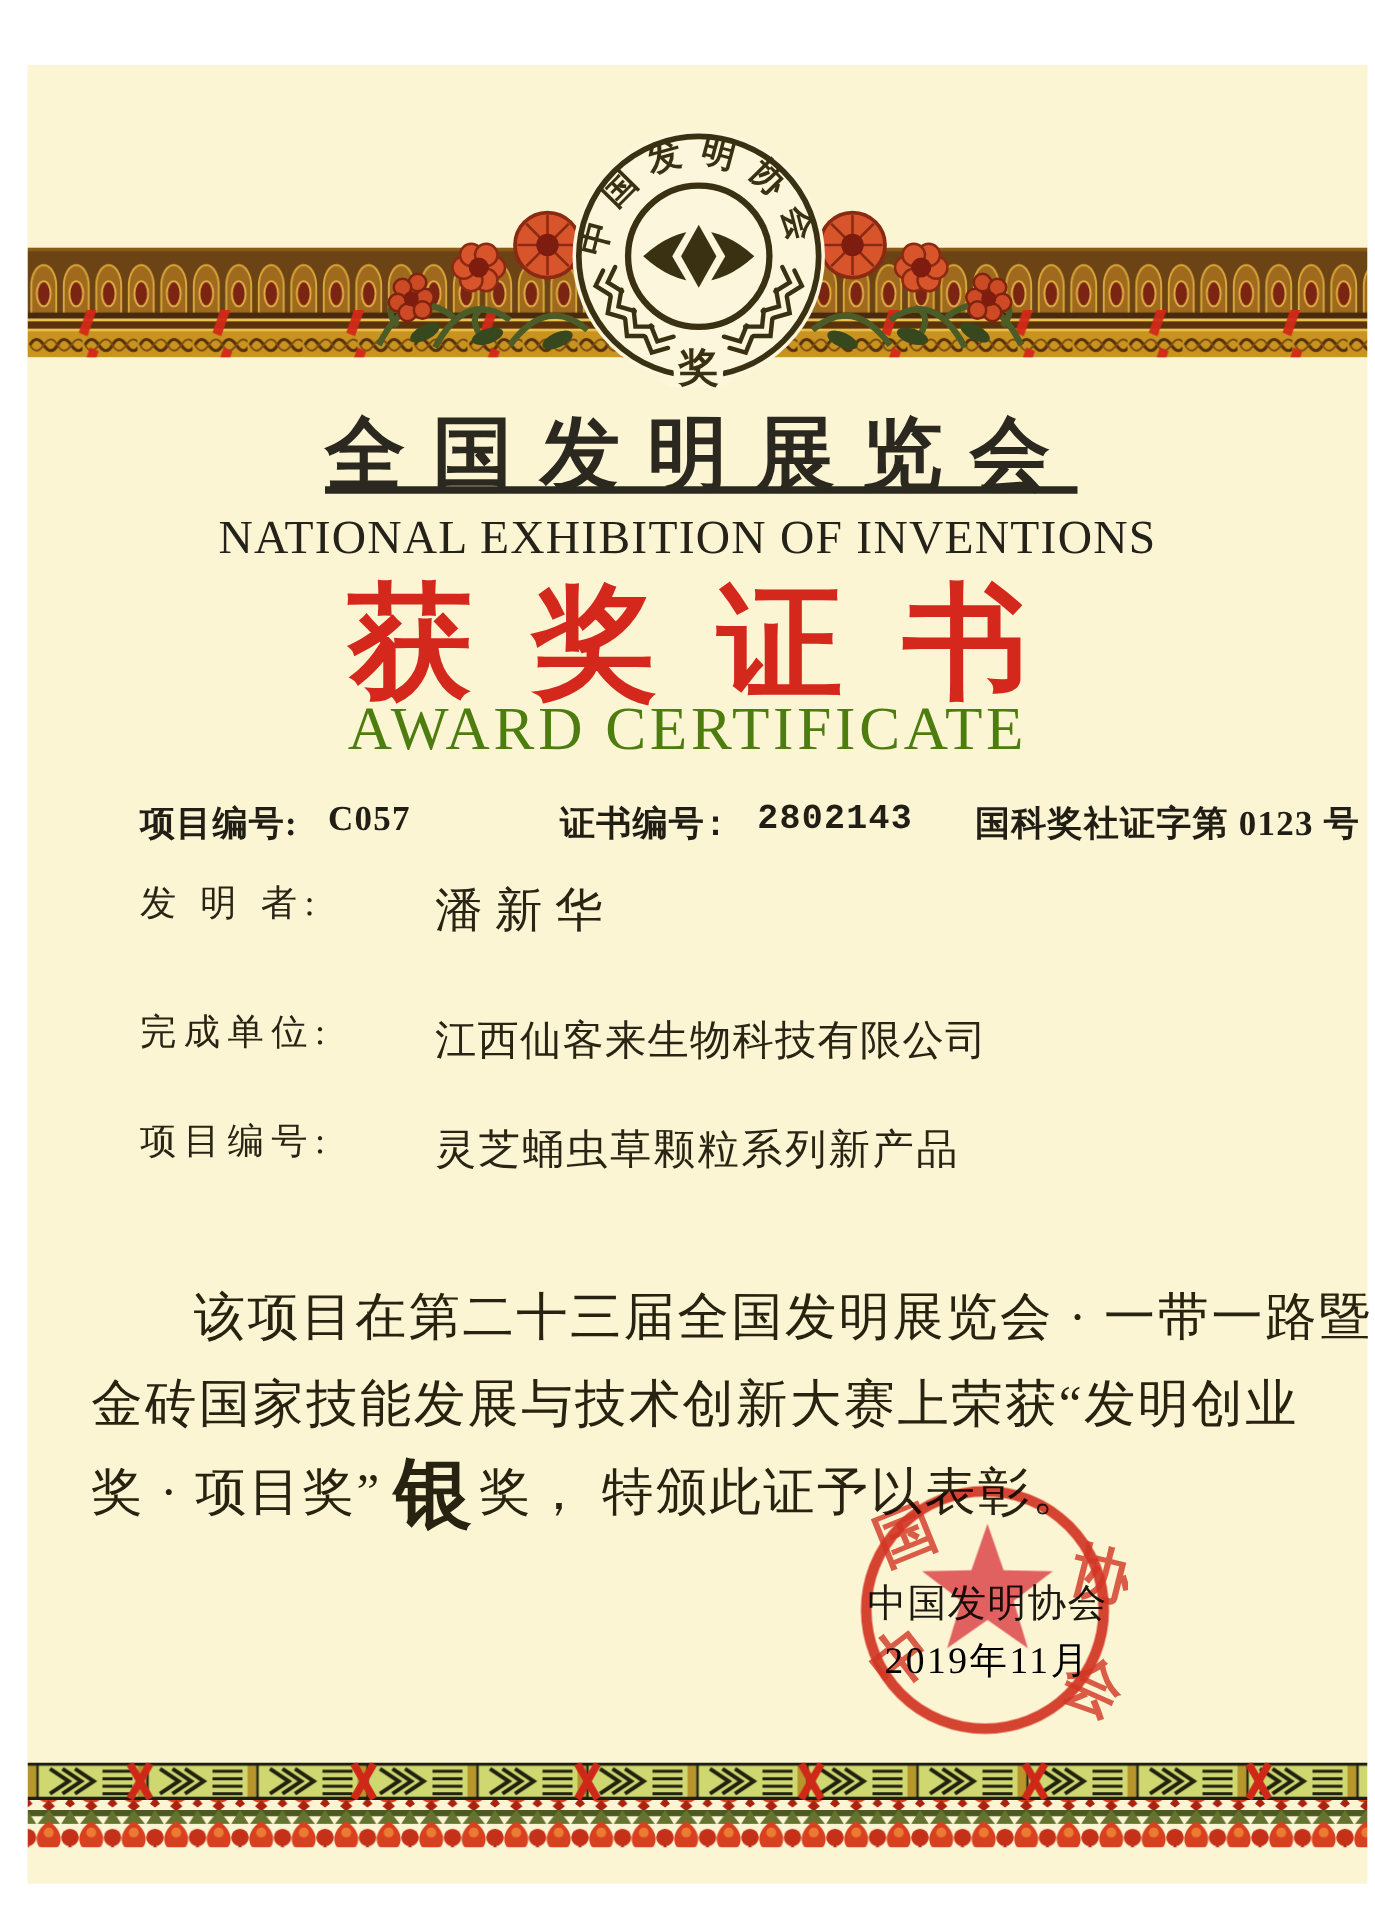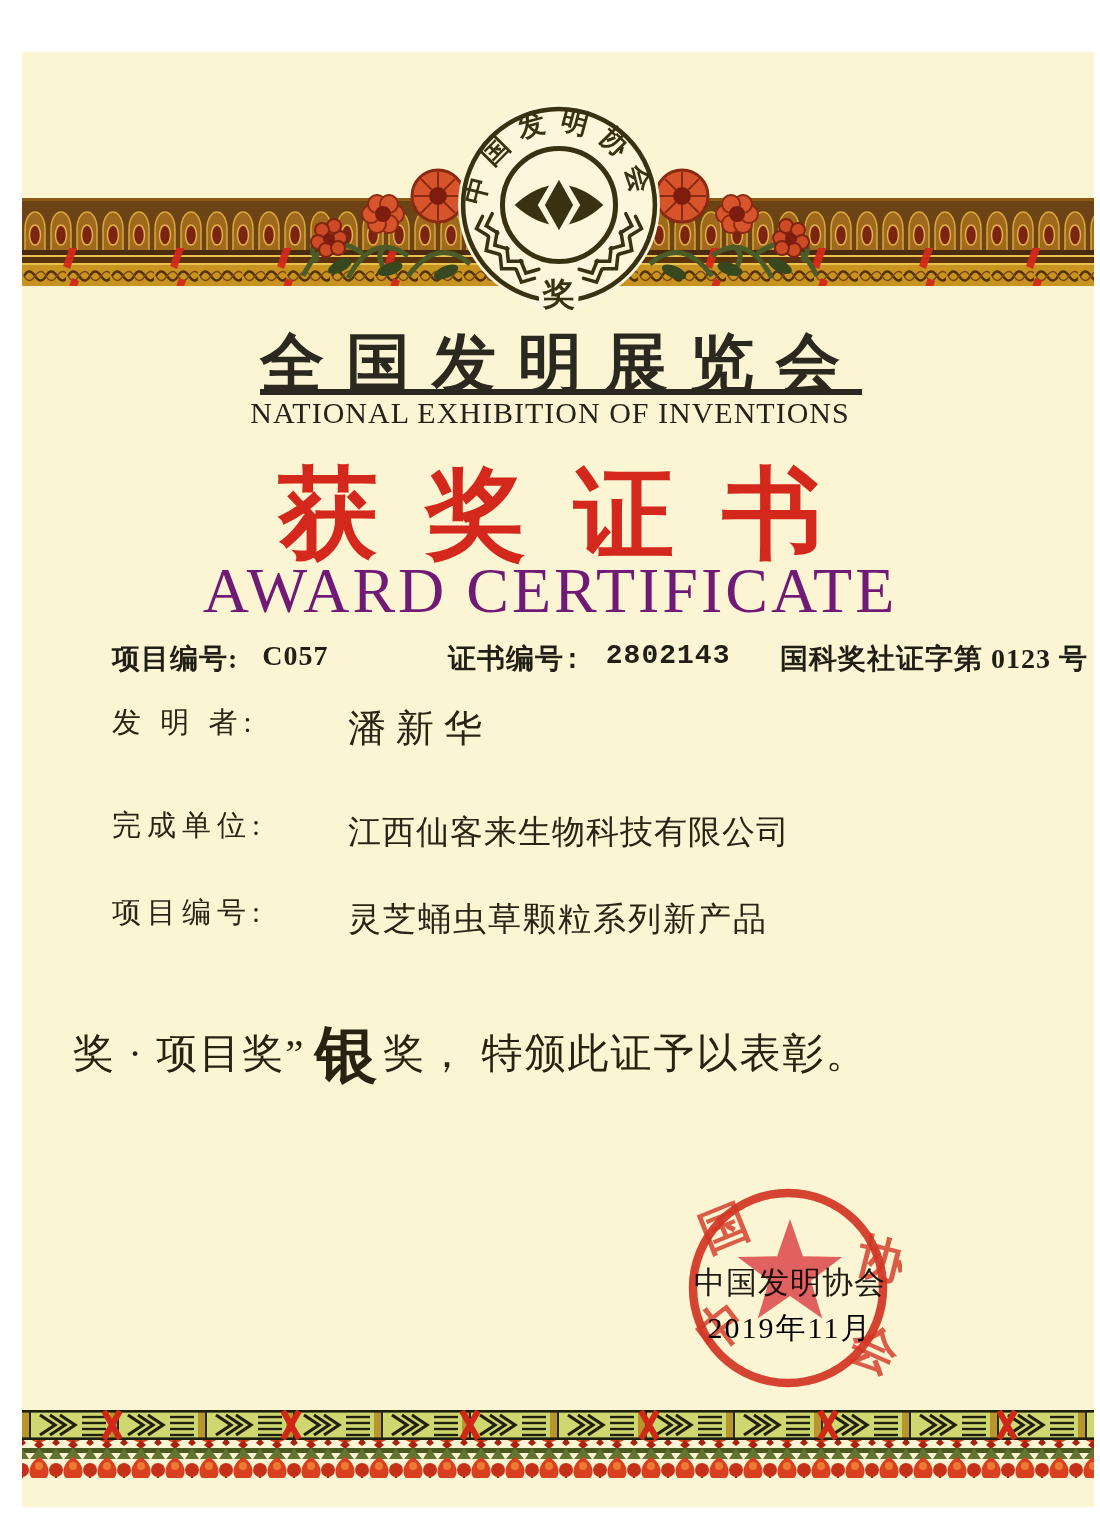--- a/index.html
+++ b/index.html
@@ -6,23 +6,23 @@
   body{
     width:1100px;height:1525px;position:relative;background:#ffffff;overflow:hidden;
     font-family:"Liberation Serif","DejaVu Serif",serif;
   }
   .cert-paper{position:absolute;left:22px;top:52px;width:1072px;height:1455px;background:#fcf5d4;}
   .abs{position:absolute;}
   .band{position:absolute;left:22px;width:1072px;}
   .band svg{display:block;width:100%;height:100%;}
   .centered{left:0;width:1100px;text-align:center;color:#262317;}
   .cn-title{top:320px;font-size:64px;font-weight:700;letter-spacing:22px;text-indent:22px;color:#2b2820;text-decoration:underline;}
-  .en-title{top:396px;font-size:30px;letter-spacing:1px;color:#25221a;}
+  .en-title{top:408px;font-size:38px;letter-spacing:1px;color:#25221a;}
   .award-cn{top:448px;font-size:100px;font-weight:700;letter-spacing:48px;text-indent:48px;color:#d5281c;}
-  .award-en{top:554px;font-size:64px;letter-spacing:3px;color:#701a75;}
+  .award-en{top:554px;font-size:49px;letter-spacing:3px;color:#4d7c0f;}
   .meta-item{position:absolute;top:640px;font-size:28px;font-weight:700;color:#211e15;letter-spacing:1px;white-space:nowrap;display:flex;gap:24px;}
   .m1{left:112px;}.m2{left:448px;font-family:Liberation Mono, monospace;}.m3{left:780px;}
   .f-label{position:absolute;left:112px;font-size:29px;letter-spacing:6px;color:#292414;white-space:pre;}
   .f-value{position:absolute;left:348px;color:#292414;white-space:nowrap;}
   .r1 .f-label,.r1 .f-value{top:703px;} .r1 .f-value{font-size:38px;letter-spacing:10px;}
   .r2 .f-label,.r2 .f-value{top:806px;} .r2 .f-value{top:810px;font-size:33px;letter-spacing:1px;}
   .r3 .f-label,.r3 .f-value{top:893px;} .r3 .f-value{top:897px;font-size:33px;letter-spacing:2px;}
   .body-par{position:absolute;left:73px;top:1018px;width:952px;font-size:41px;line-height:70px;letter-spacing:2px;color:#272310;}
   .body-par .ln{white-space:nowrap;}
   .body-par .ln1{padding-left:82px;}
@@ -207,20 +207,22 @@
 <div class="r2">
   <span class="f-label">完成单位:</span>
   <span class="f-value">江西仙客来生物科技有限公司</span>
 </div>
 <div class="r3">
   <span class="f-label">项目编号:</span>
   <span class="f-value">灵芝蛹虫草颗粒系列新产品</span>
 </div>
 
 <div class="body-par">
+  <div class="ln ln1">该项目在第二十三届全国发明展览会 · 一带一路暨</div>
+  <div class="ln">金砖国家技能发展与技术创新大赛上荣获“发明创业</div>
   <div class="ln"><span>奖 · 项目奖”</span><span class="grade">银</span><span>奖， 特颁此证予以表彰。</span></div>
 </div>
 
 <div class="seal-org">中国发明协会</div>
 <div class="seal-date">2019年11月</div>
 <svg class="seal-svg" viewBox="0 0 228 208">
   <circle cx="114" cy="102" r="95" fill="none" stroke="#d5392b" stroke-width="8.5" opacity="0.93"></circle>
   <polygon points="116,33 128.9,70.2 168.3,71 136.9,94.8 148.3,132.5 116,110 83.7,132.5 95.1,94.8 63.7,71 103.1,70.2" fill="#de4356" opacity="0.82"></polygon>
   <g font-size="48" fill="#d5392b" opacity="0.8" font-weight="bold">
     <text x="34" y="66" transform="rotate(-22 34 66)">国</text>

